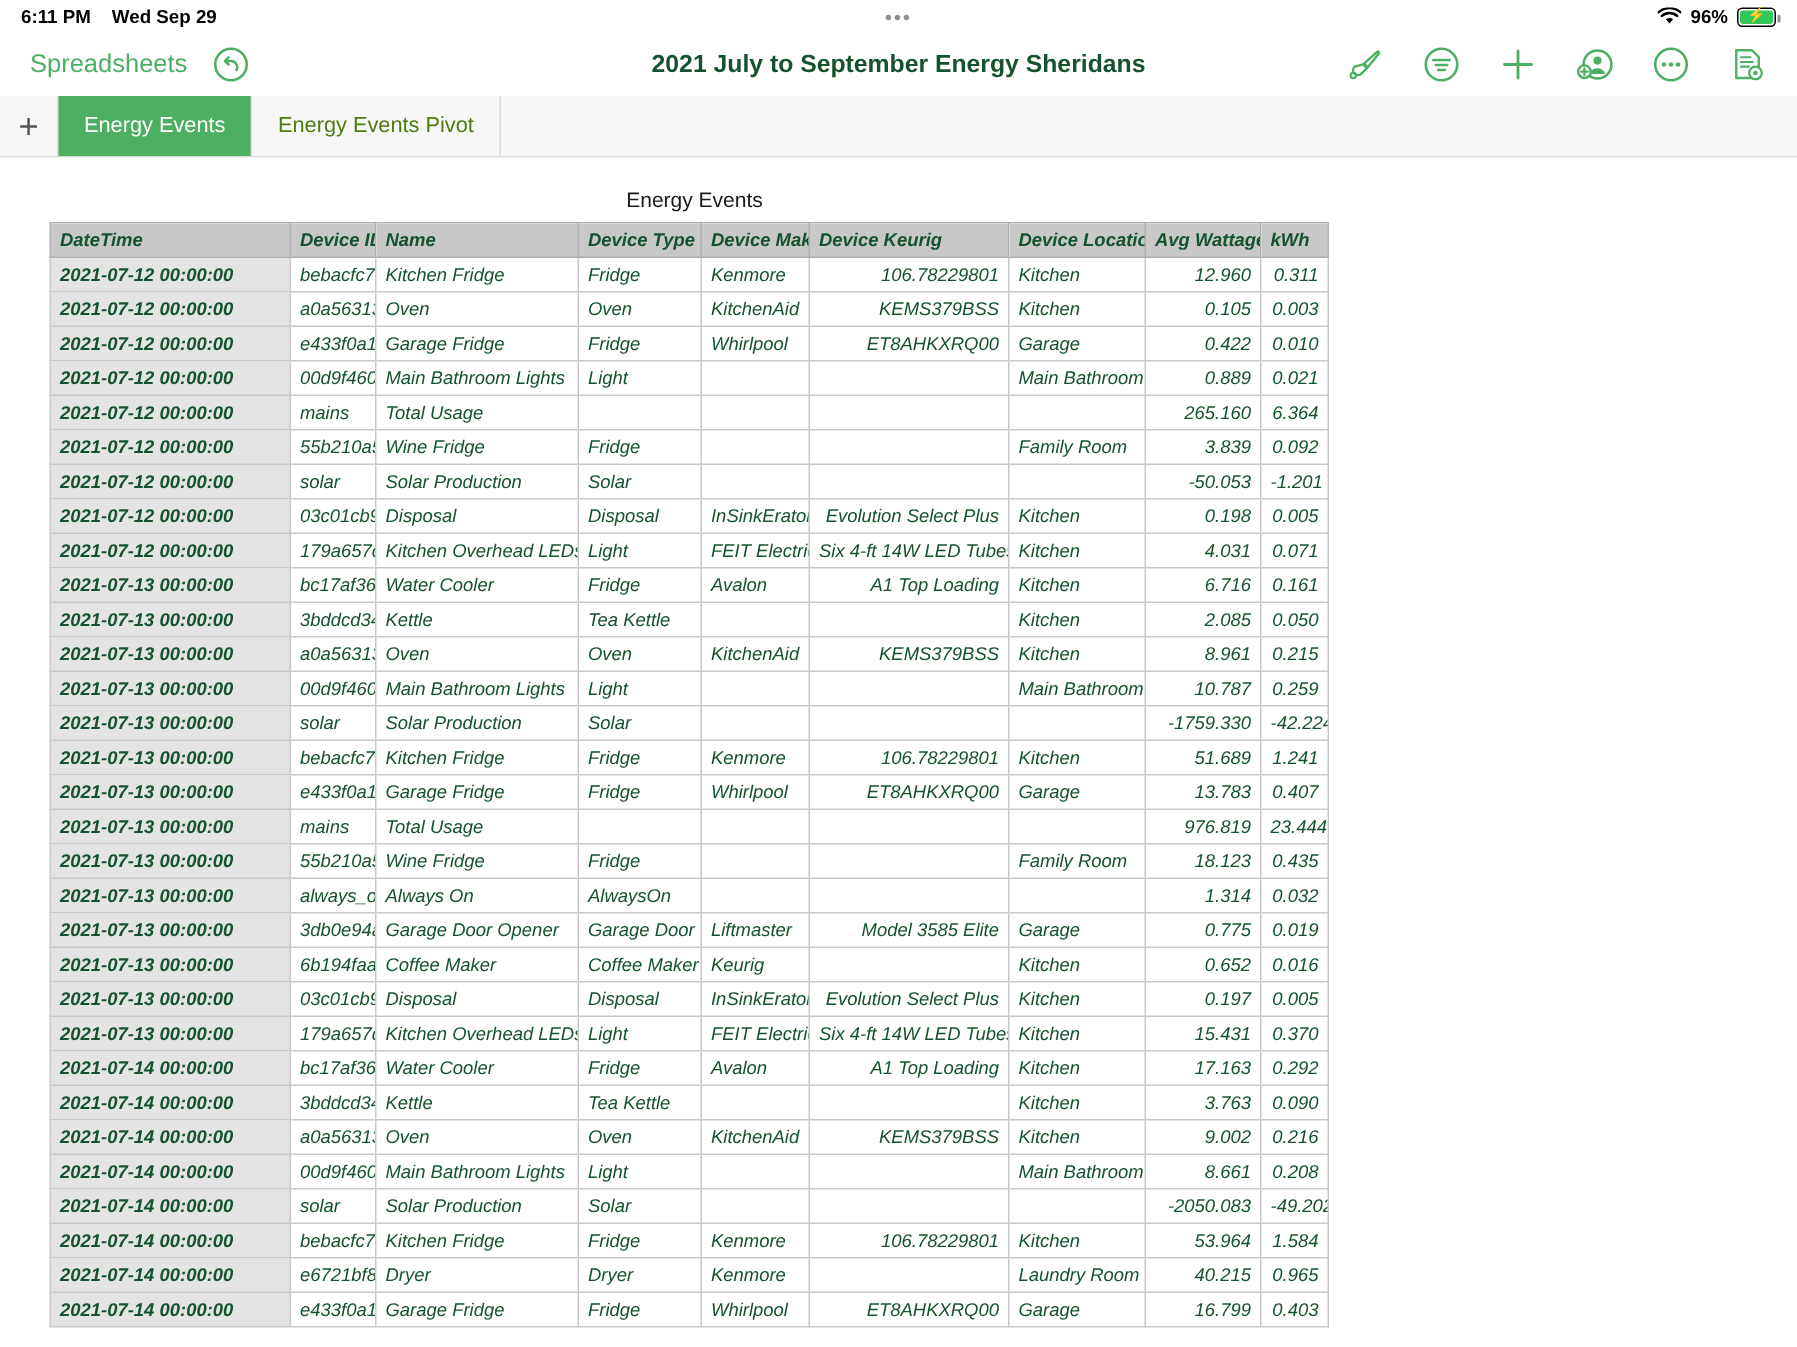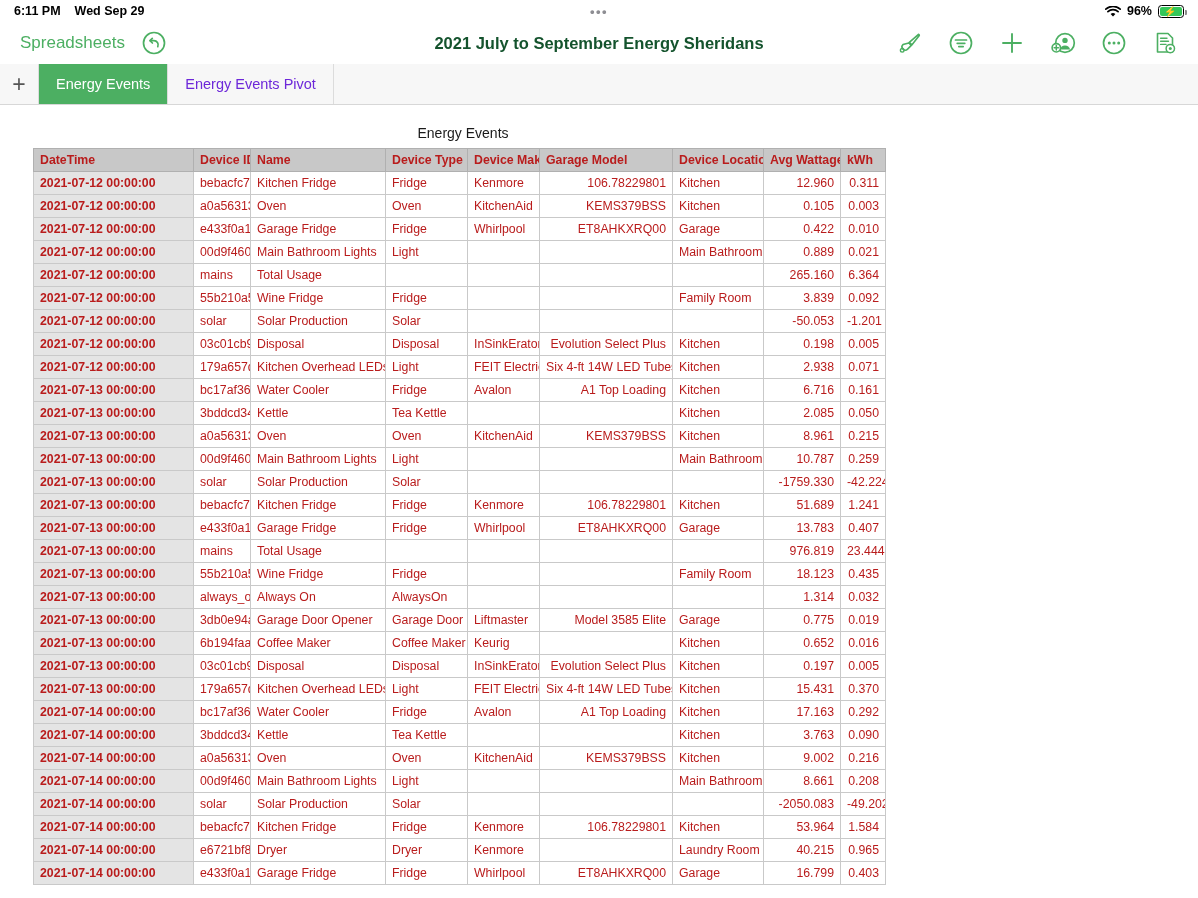--- a/index.html
+++ b/index.html
@@ -23,21 +23,21 @@
   }
   .sb-left { display: flex; gap: 14px; }
   .sb-dots {
     position: absolute; left: 0; right: 0; top: 0; bottom: 0;
     display: flex; align-items: center; justify-content: center;
     pointer-events: none;
   }
   .dots-glyph { color: #8e8e93; font-size: 13px; letter-spacing: 1.5px; line-height: 1; }
   .sb-right {
     margin-left: auto;
-    display: flex; align-items: flex-end; gap: 6px;
+    display: flex; align-items: center; gap: 6px;
   }
   .wifi-icon { width: 16px; height: 12px; position: relative; display: inline-block; }
   .battery {
     width: 26px; height: 13px;
     border: 1.5px solid #000; border-radius: 3.5px;
     position: relative; display: inline-block;
     background: #fff;
   }
   .battery::after {
     content: ""; position: absolute; right: -4px; top: 4px;
@@ -95,21 +95,21 @@
     width: 39px;
     display: flex; align-items: center; justify-content: center;
     color: #555; font-size: 23px; font-weight: 300;
     border-right: 1px solid #dcdcdc;
     background: #f7f7f7;
   }
   .tab {
     display: flex; align-items: center;
     padding: 0 17px;
     font-size: 14.5px;
-    color: #6d28d9;
+    color: #4d7c0f;
     border-right: 1px solid #dcdcdc;
     background: #f7f7f7;
     white-space: nowrap;
   }
   .tab.active {
     background: #4CAF62;
     color: #ffffff;
   }
 
   
@@ -130,21 +130,22 @@
   .grid-wrap {
     position: absolute;
     left: 33px; top: 43px;
     width: 852px;
   }
   table.grid {
     border-collapse: collapse;
     table-layout: fixed;
     width: 852px;
     font-size: 12.3px;
-    color: #b91c1c;
+    color: #14532d;
+    font-style: italic;
   }
   table.grid th, table.grid td {
     border: 1px solid #c9c9c9;
     padding: 3px 6px;
     height: 22.7px;
     overflow: hidden;
     white-space: nowrap;
     line-height: 16px;
   }
   table.grid th {
@@ -289,21 +290,21 @@
           <col class="w-watt">
           <col class="w-kwh">
       </colgroup>
       <thead>
         <tr>
           <th>DateTime</th>
           <th>Device ID</th>
           <th>Name</th>
           <th>Device Type</th>
           <th>Device Make</th>
-          <th>Garage Model</th>
+          <th>Device Keurig</th>
           <th>Device Location</th>
           <th class="num">Avg Wattage</th>
           <th class="num">kWh</th>
         </tr>
       </thead>
       <tbody id="grid-body">
           <tr>
             <td class="c-datetime">2021-07-12 00:00:00</td>
             <td>bebacfc7</td>
             <td>Kitchen Fridge</td>
@@ -392,21 +393,21 @@
             <td class="num">0.005</td>
           </tr>
           <tr>
             <td class="c-datetime">2021-07-12 00:00:00</td>
             <td>179a657d</td>
             <td>Kitchen Overhead LEDs</td>
             <td>Light</td>
             <td>FEIT Electric</td>
             <td class="num">Six 4-ft 14W LED Tubes</td>
             <td>Kitchen</td>
-            <td class="num">2.938</td>
+            <td class="num">4.031</td>
             <td class="num">0.071</td>
           </tr>
           <tr>
             <td class="c-datetime">2021-07-13 00:00:00</td>
             <td>bc17af36</td>
             <td>Water Cooler</td>
             <td>Fridge</td>
             <td>Avalon</td>
             <td class="num">A1 Top Loading</td>
             <td>Kitchen</td>

